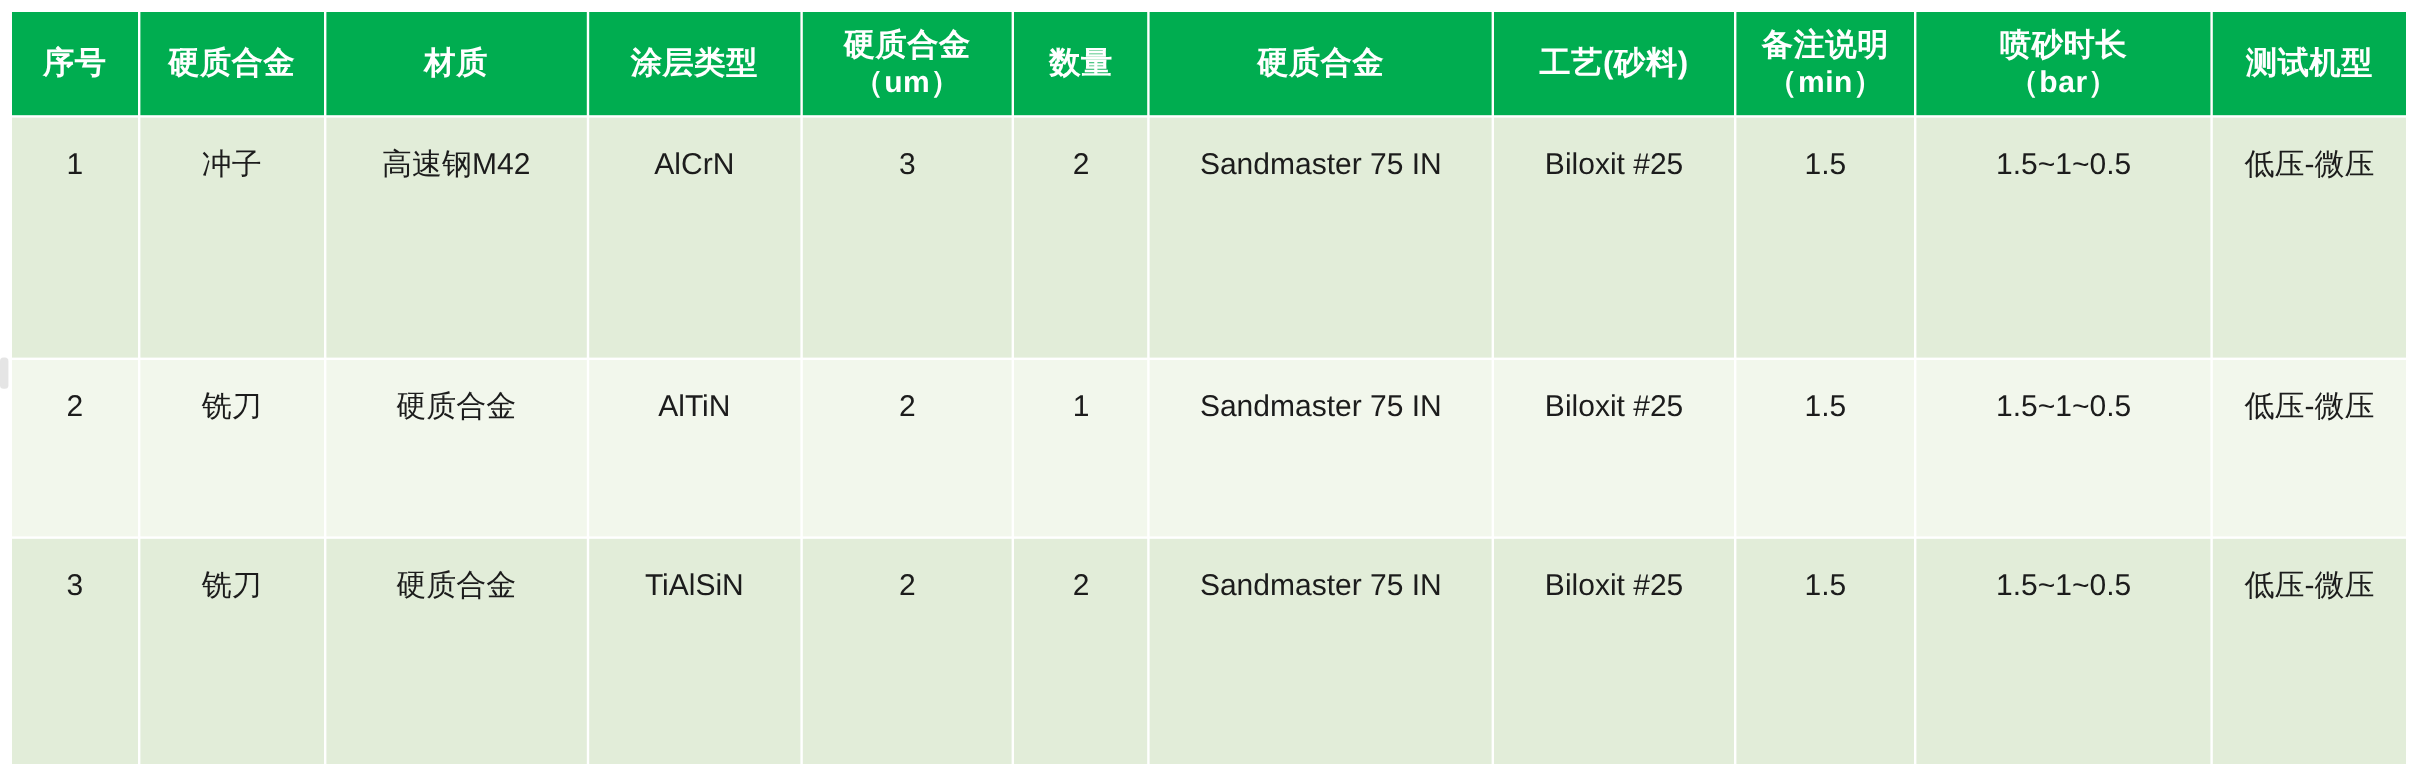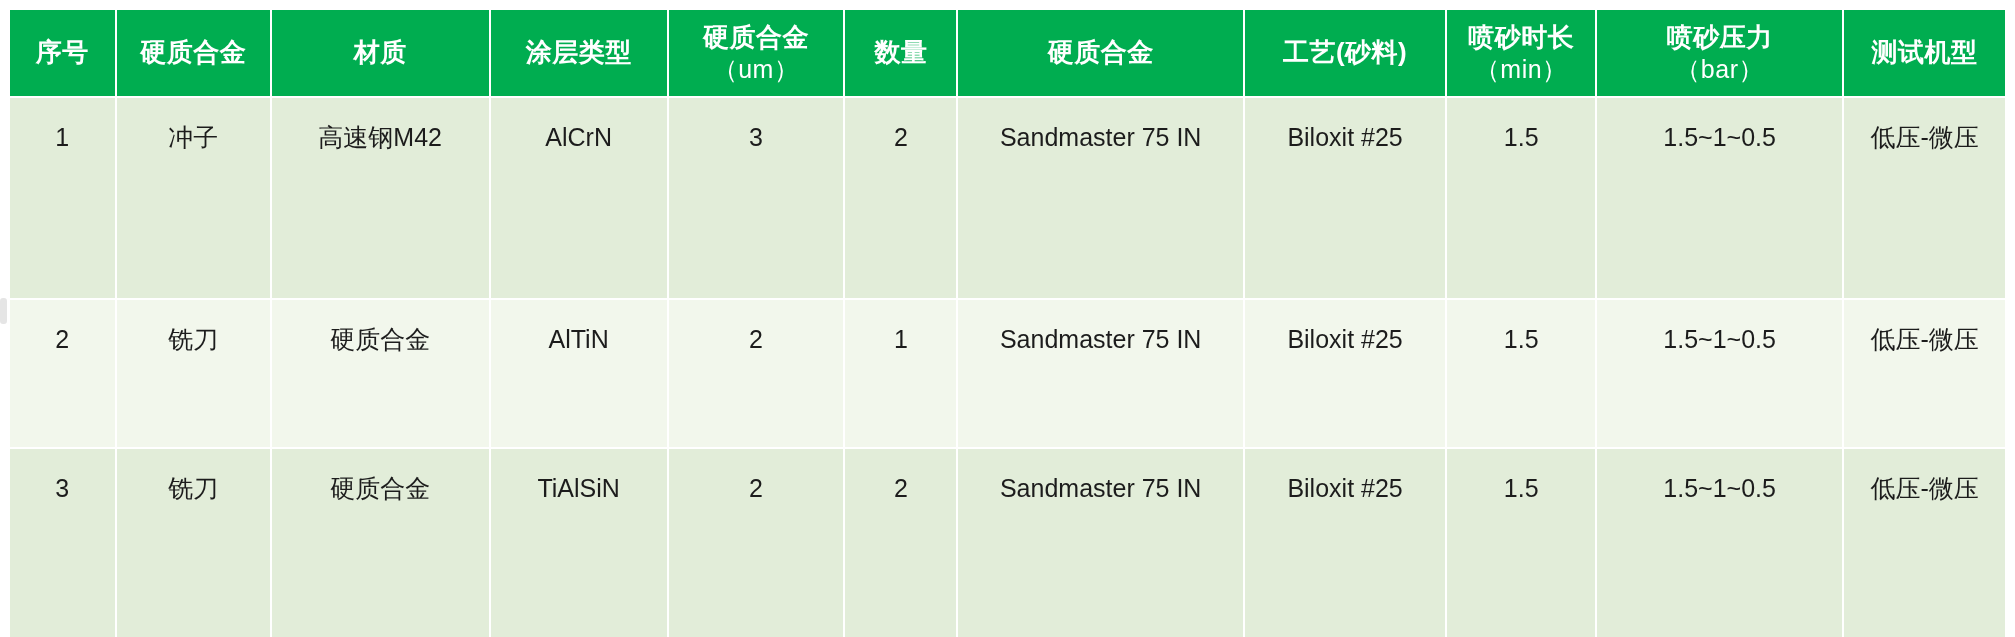--- a/index.html
+++ b/index.html
@@ -37,21 +37,21 @@
     text-align: center;
     vertical-align: middle;
     height: 86px;
     padding: 0 2px;
     line-height: 1.22;
     border: 0;
     letter-spacing: 0.5px;
   }
   table.spec-table thead th .sub {
     display: block;
-    font-weight: normal;
+    font-weight: bold;
     font-size: 25px;
   }
 
   table.spec-table tbody td {
     font-size: 25px;
     color: #1c1c1c;
     text-align: center;
     vertical-align: top;
     padding-top: 24px;
     line-height: 1.2;
@@ -112,22 +112,22 @@
     <thead>
       <tr>
           <th><span>序号</span></th>
           <th><span>硬质合金</span></th>
           <th><span>材质</span></th>
           <th><span>涂层类型</span></th>
           <th><span>硬质合金</span><span class="sub">（um）</span></th>
           <th><span>数量</span></th>
           <th><span>硬质合金</span></th>
           <th><span>工艺(砂料)</span></th>
-          <th><span>喷砂时长</span><span class="sub">（min）</span></th>
-          <th><span>喷砂压力</span><span class="sub">（bar）</span></th>
+          <th><span>备注说明</span><span class="sub">（min）</span></th>
+          <th><span>喷砂时长</span><span class="sub">（bar）</span></th>
           <th><span>测试机型</span></th>
         </tr>
     </thead>
     <tbody>
         <tr class="r1 row-shade-a">
           <td>1</td>
           <td>冲子</td>
           <td>高速钢M42</td>
           <td>AlCrN</td>
           <td>3</td>

